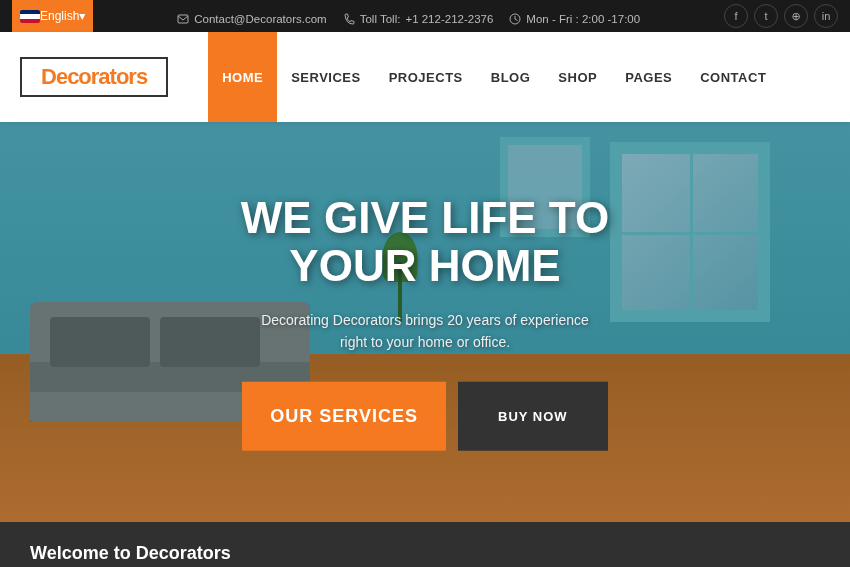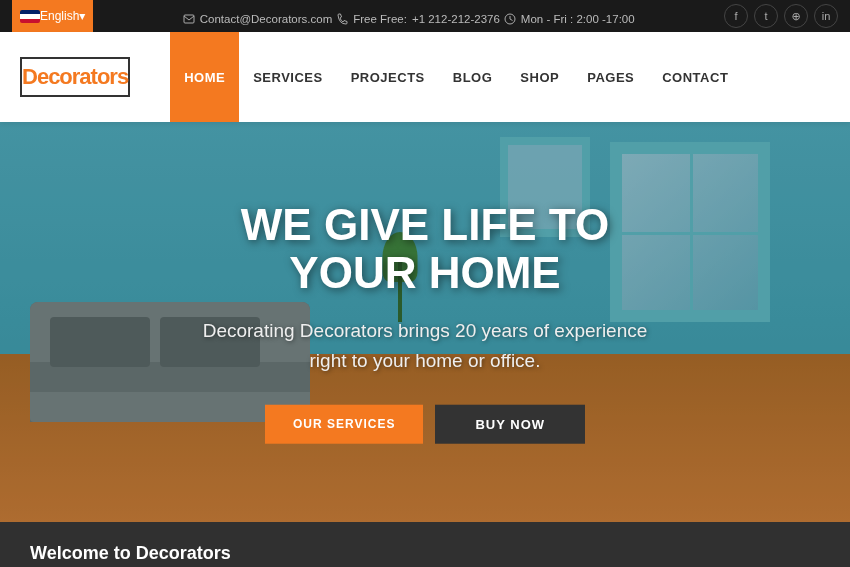--- a/index.html
+++ b/index.html
@@ -20,21 +20,21 @@
     .lang-btn {
       background: #f47920;
       border: none;
       color: white;
       font-size: 12px;
       padding: 2px 8px;
       cursor: pointer;
       display: flex; align-items: center; 
       height: 32px;
     }
-    .top-bar-center { display: flex; align-items: flex-start; gap: 4px; font-size: 11.5px; margin-top: 6px; }
+    .top-bar-center { display: flex; align-items: flex-start; gap: 16px; font-size: 11.5px; margin-top: 6px; }
     .top-bar-center span { display: flex; align-items: center; gap: 5px; color: #bbb; }
     .top-bar-right { display: flex; align-items: center; gap: 6px; }
     .social-icon {
       width: 24px; height: 24px;
       border: 1px solid #444;
       border-radius: 50%;
       display: flex; align-items: center; justify-content: center;
       color: #aaa;
       font-size: 11px;
       cursor: pointer;
@@ -47,21 +47,21 @@
       display: flex;
       align-items: center;
       padding: 0 20px;
       gap: 30px;
       box-shadow: 0 2px 5px rgba(0,0,0,0.08);
       position: relative;
       z-index: 10;
     }
     .logo {
       border: 2px solid #333;
-      padding: 5px 0;
+      padding: 5px 19px;
       font-size: 22px;
       font-weight: bold;
       color: #333;
       letter-spacing: -1px;
     }
     .logo span { color: #f47920; }
     .nav { display: flex; align-items: center; gap: 0; margin-left: 10px; flex: 1; }
     .nav-item {
       padding: 9px 14px;
       height: 90px;
@@ -203,33 +203,33 @@
     .hero-title {
       font-size: 44px;
       font-weight: 900;
       text-transform: uppercase;
       line-height: 1.1;
       text-shadow: 2px 2px 8px rgba(0,0,0,0.5);
       margin-bottom: 18px;
       text-align: center;
     }
     .hero-subtitle {
-      font-size: 19px;
+      font-size: 14px;
       color: #eee;
       margin-bottom: 28px;
       line-height: 1.6;
       text-shadow: 1px 1px 4px rgba(0,0,0,0.5);
     }
     .hero-buttons { display: flex; gap: 12px; justify-content: center; }
     .btn-services {
       background: #f47920;
       color: white;
       border: none;
-      padding: 12px 28px;
-      font-size: 12px;
+      padding: 24px 28px;
+      font-size: 18px;
       font-weight: 700;
       cursor: pointer;
       text-transform: uppercase;
       letter-spacing: 1px;
     }
     .btn-buy {
       background: #333;
       color: white;
       border: none;
       padding: 12px 40px;
@@ -270,21 +270,21 @@
       <svg width="12" height="12" viewBox="0 0 12 12">
           <rect x="1" y="2" width="10" height="8" rx="1" fill="none" stroke="#aaa" stroke-width="1"></rect>
           <polyline points="1,3 6,7 11,3" fill="none" stroke="#aaa" stroke-width="1"></polyline>
         </svg>
       <span>Contact@Decorators.com</span>
     </span>
     <span>
       <svg width="12" height="12" viewBox="0 0 12 12">
           <path d="M2 2 Q2 1 3 1 L4.5 1 L5.5 4 L4 5 Q5 8 7 9 L8 7.5 L11 8.5 L11 10 Q11 11 10 11 Q3 11 2 2Z" fill="none" stroke="#aaa" stroke-width="1"></path>
         </svg>
-      <span>Free Free:</span>
+      <span>Toll Toll:</span>
       <span>+1 212-212-2376</span>
     </span>
     <span>
       <svg width="12" height="12" viewBox="0 0 12 12">
           <circle cx="6" cy="6" r="5" fill="none" stroke="#aaa" stroke-width="1"></circle>
           <line x1="6" y1="3" x2="6" y2="6" stroke="#aaa" stroke-width="1"></line>
           <line x1="6" y1="6" x2="8.5" y2="7.5" stroke="#aaa" stroke-width="1"></line>
         </svg>
       <span>Mon - Fri : 2:00 -17:00</span>
     </span>

